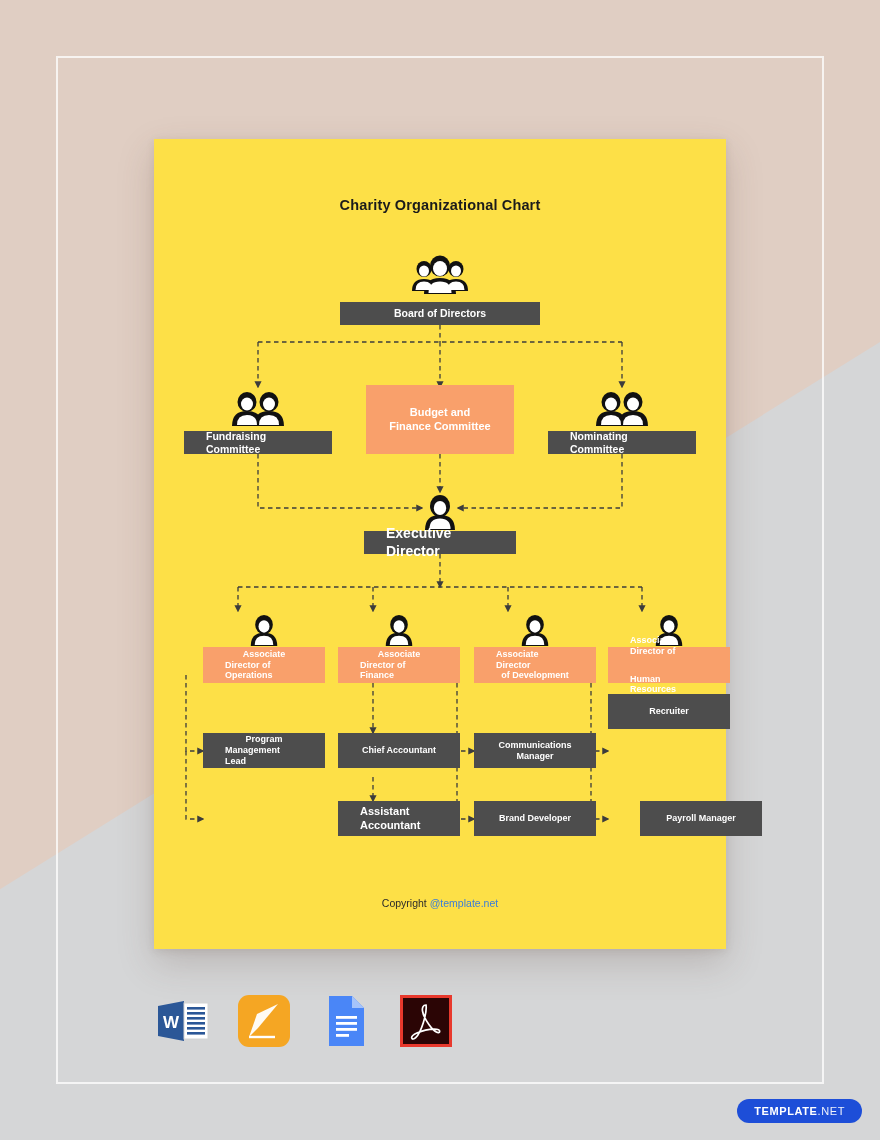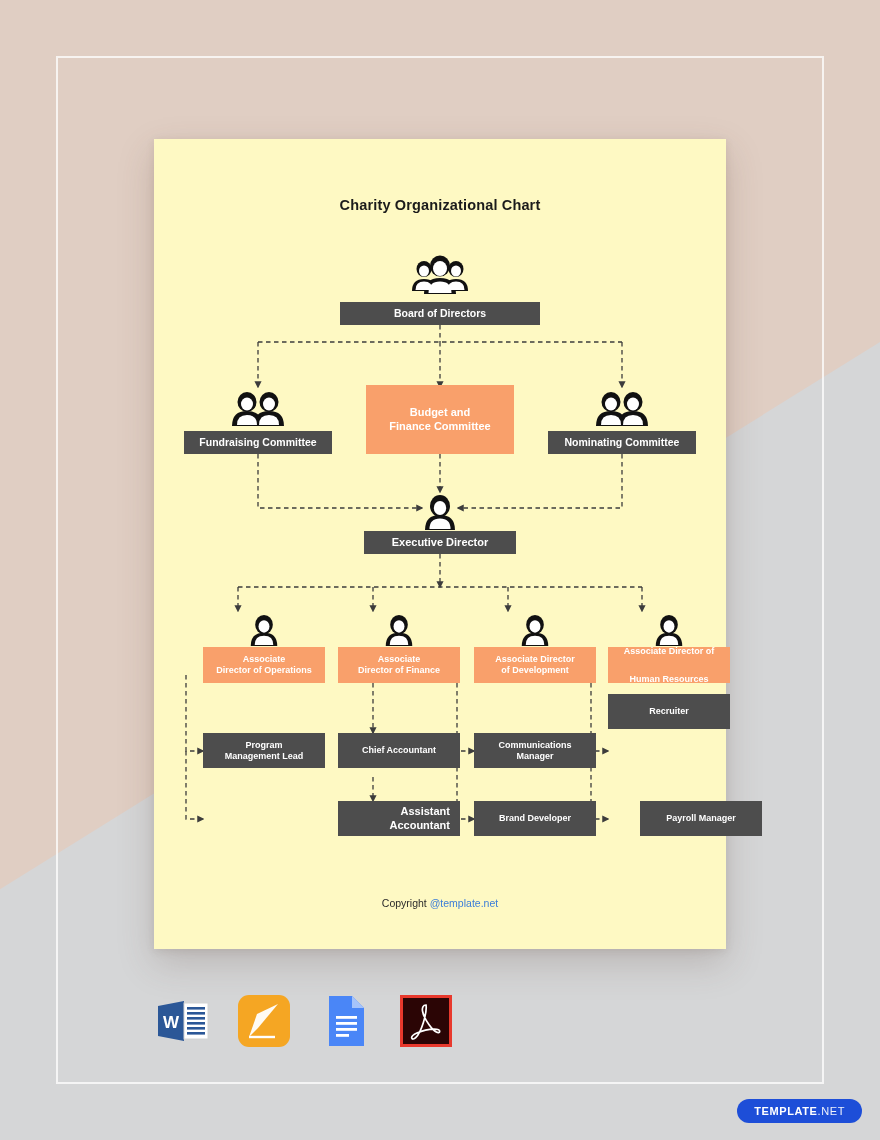--- a/index.html
+++ b/index.html
@@ -21,36 +21,36 @@
     clip-path:polygon(0 79.5%, 100% 31.5%, 100% 28%, 0 76%);
     opacity:.85;
   }
   #bg-frame{
     position:absolute;left:56px;top:56px;right:56px;bottom:56px;
     border:2px solid rgba(255,255,255,.75);
   }
   
   #paper{
     position:absolute;left:154px;top:139px;width:572px;height:810px;
-    background:#fef9c3;
+    background:#fde047;
     box-shadow:0 14px 34px rgba(90,70,60,.22), 0 2px 8px rgba(90,70,60,.12);
   }
   #doc-title{
     position:absolute;left:0;right:0;top:58px;text-align:center;
     font-size:14.5px;font-weight:bold;color:#1b1b1b;letter-spacing:.15px;
   }
   
   #chart{position:absolute;left:0;top:0;width:572px;height:810px;}
   #lines{position:absolute;left:0;top:0;width:572px;height:810px;pointer-events:none;}
   .node{position:absolute;box-sizing:border-box;}
   .nbox{
     position:absolute;left:0;right:0;bottom:0;
-    display:flex;align-items:center;justify-content:center;text-align:right;
+    display:flex;align-items:center;justify-content:center;text-align:left;
     color:#ffffff;font-weight:bold;line-height:1.22;
-    padding:3px 10px;box-sizing:border-box;
+    padding:3px 22px;box-sizing:border-box;
   }
   .nbox.dark{background:#4d4d4d;}
   .nbox.orange{background:#f9a06b;}
   .icon{
     position:absolute;left:0;right:0;display:flex;align-items:flex-end;justify-content:center;
   }
   .icon svg{display:block;}
   
   #copyright{
     position:absolute;left:0;right:0;top:758px;text-align:center;
@@ -204,21 +204,21 @@
           <g fill="#111">
             <ellipse cx="17" cy="13" rx="10" ry="11"></ellipse>
             <path d="M2 37 q0-15 15-15 t15 15 z"></path>
           </g>
           <g fill="#fff">
             <ellipse cx="17" cy="15" rx="6.2" ry="7"></ellipse>
             <path d="M6.5 36 q0-10.5 10.5-10.5 t10.5 10.5 z"></path>
           </g>
         </svg>
       </div>
-      <div class="nbox dark" style="height:23px;font-size:11px;">Executive Director</div>
+      <div class="nbox dark" style="height:23px;font-size:14px;">Executive Director</div>
     </div>
 
     <div class="node" style="left:49px;top:470px;width:122px;height:74px;">
       <div class="icon" style="top:0px;height:38px;">
         <svg width="30" height="34" viewBox="0 0 34 38">
           <g fill="#111">
               <ellipse cx="17" cy="13" rx="10" ry="11"></ellipse>
               <path d="M2 37 q0-15 15-15 t15 15 z"></path>
             </g>
           <g fill="#fff">

